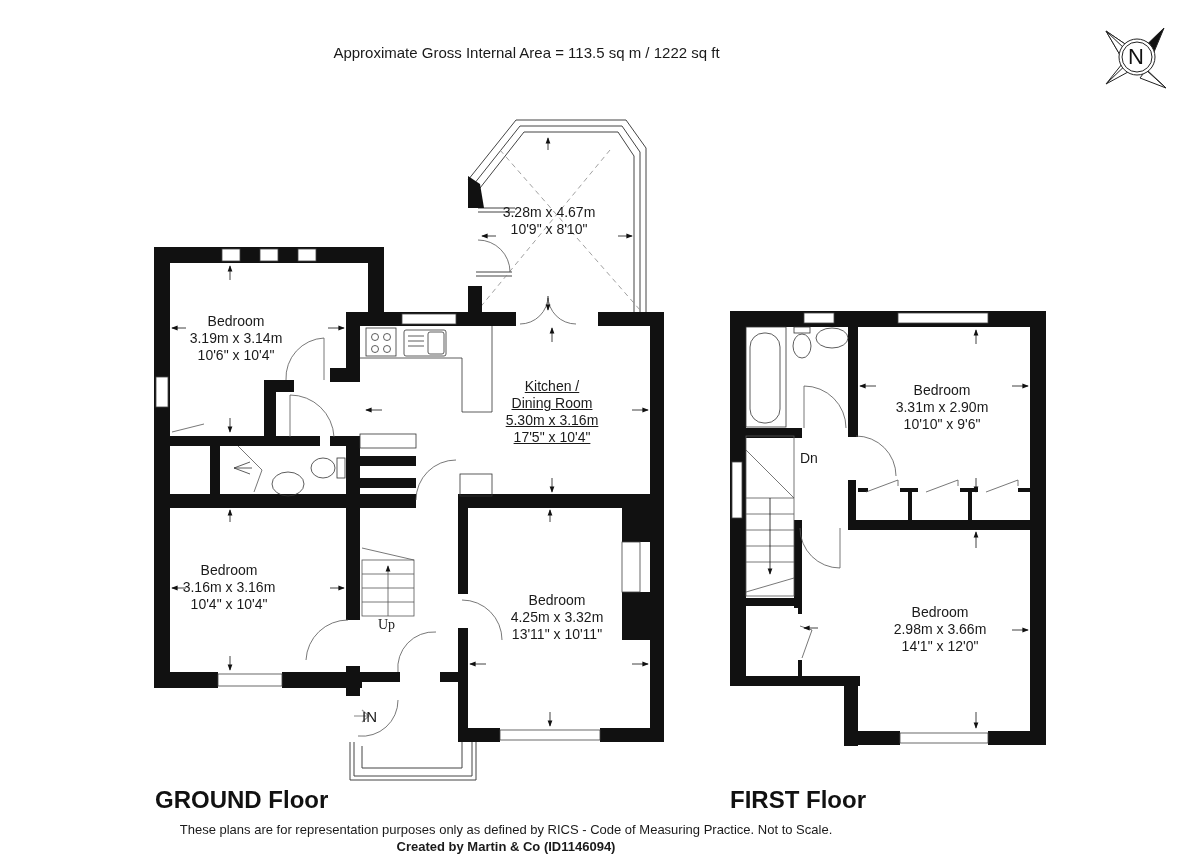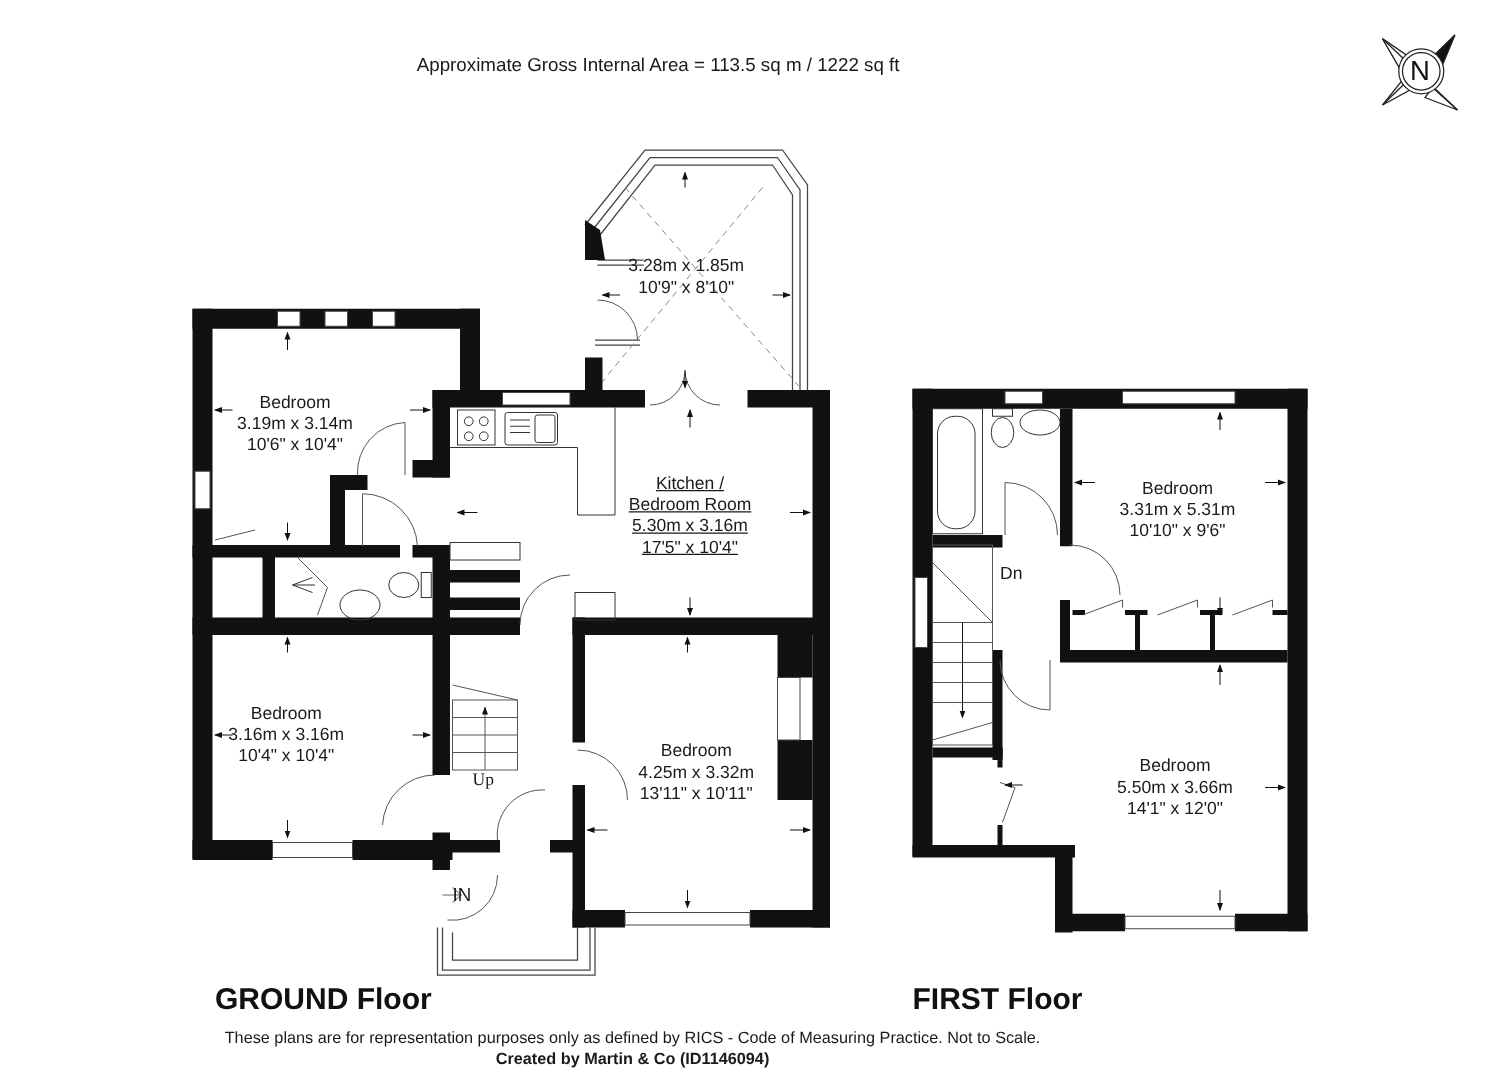--- a/index.html
+++ b/index.html
@@ -294,33 +294,33 @@
       <line x1="818" y1="628" x2="804" y2="628"></line>
       <line x1="1012" y1="630" x2="1028" y2="630"></line>
       <line x1="976" y1="712" x2="976" y2="728"></line>
     </g>
   </g>
 </svg>
 
 <div class="abs" style="left:1128px; top:44px; font-size:22px; color:#111;">N</div>
 
 <div class="room-label" style="left:549px; top:204px;">
-  <div>3.28m x 1.85m</div>
+  <div>3.28m x 4.67m</div>
   <div>10'9" x 8'10"</div>
 </div>
 
 <div class="room-label" style="left:236px; top:313px;">
   <div>Bedroom</div>
   <div>3.19m x 3.14m</div>
   <div>10'6" x 10'4"</div>
 </div>
 
 <div class="room-label" style="left:552px; top:378px;text-decoration:underline;">
   <div>Kitchen /</div>
-  <div>Bedroom Room</div>
+  <div>Dining Room</div>
   <div>5.30m x 3.16m</div>
   <div>17'5" x 10'4"</div>
 </div>
 
 <div class="room-label" style="left:229px; top:562px;">
   <div>Bedroom</div>
   <div>3.16m x 3.16m</div>
   <div>10'4" x 10'4"</div>
 </div>
 
@@ -328,29 +328,29 @@
   <div>Bedroom</div>
   <div>4.25m x 3.32m</div>
   <div>13'11" x 10'11"</div>
 </div>
 
 <div class="small-label" style="left:378px; top:617px;font-family:Liberation Serif, serif;">Up</div>
 <div class="small-label" style="left:334px; top:708px; font-size:15px;margin-left:28px;">IN</div>
 
 <div class="room-label" style="left:942px; top:382px;">
   <div>Bedroom</div>
-  <div>3.31m x 5.31m</div>
+  <div>3.31m x 2.90m</div>
   <div>10'10" x 9'6"</div>
 </div>
 
 <div class="room-label" style="left:940px; top:604px;">
   <div>Bedroom</div>
-  <div>5.50m x 3.66m</div>
+  <div>2.98m x 3.66m</div>
   <div>14'1" x 12'0"</div>
 </div>
 
 <div class="small-label" style="left:800px; top:450px;">Dn</div>
 
-<div class="abs floor-label" style="left:172px; top:786px;">GROUND Floor</div>
+<div class="abs floor-label" style="left:155px; top:786px;">GROUND Floor</div>
 <div class="abs floor-label" style="left:730px; top:786px;">FIRST Floor</div>
 
 <div class="footer-line" style="top:822px;">These plans are for representation purposes only as defined by RICS - Code of Measuring Practice. Not to Scale.</div>
 <div class="footer-line" style="top:839px;font-weight:bold;">Created by Martin &amp; Co (ID1146094)</div>
 
 </body></html>

